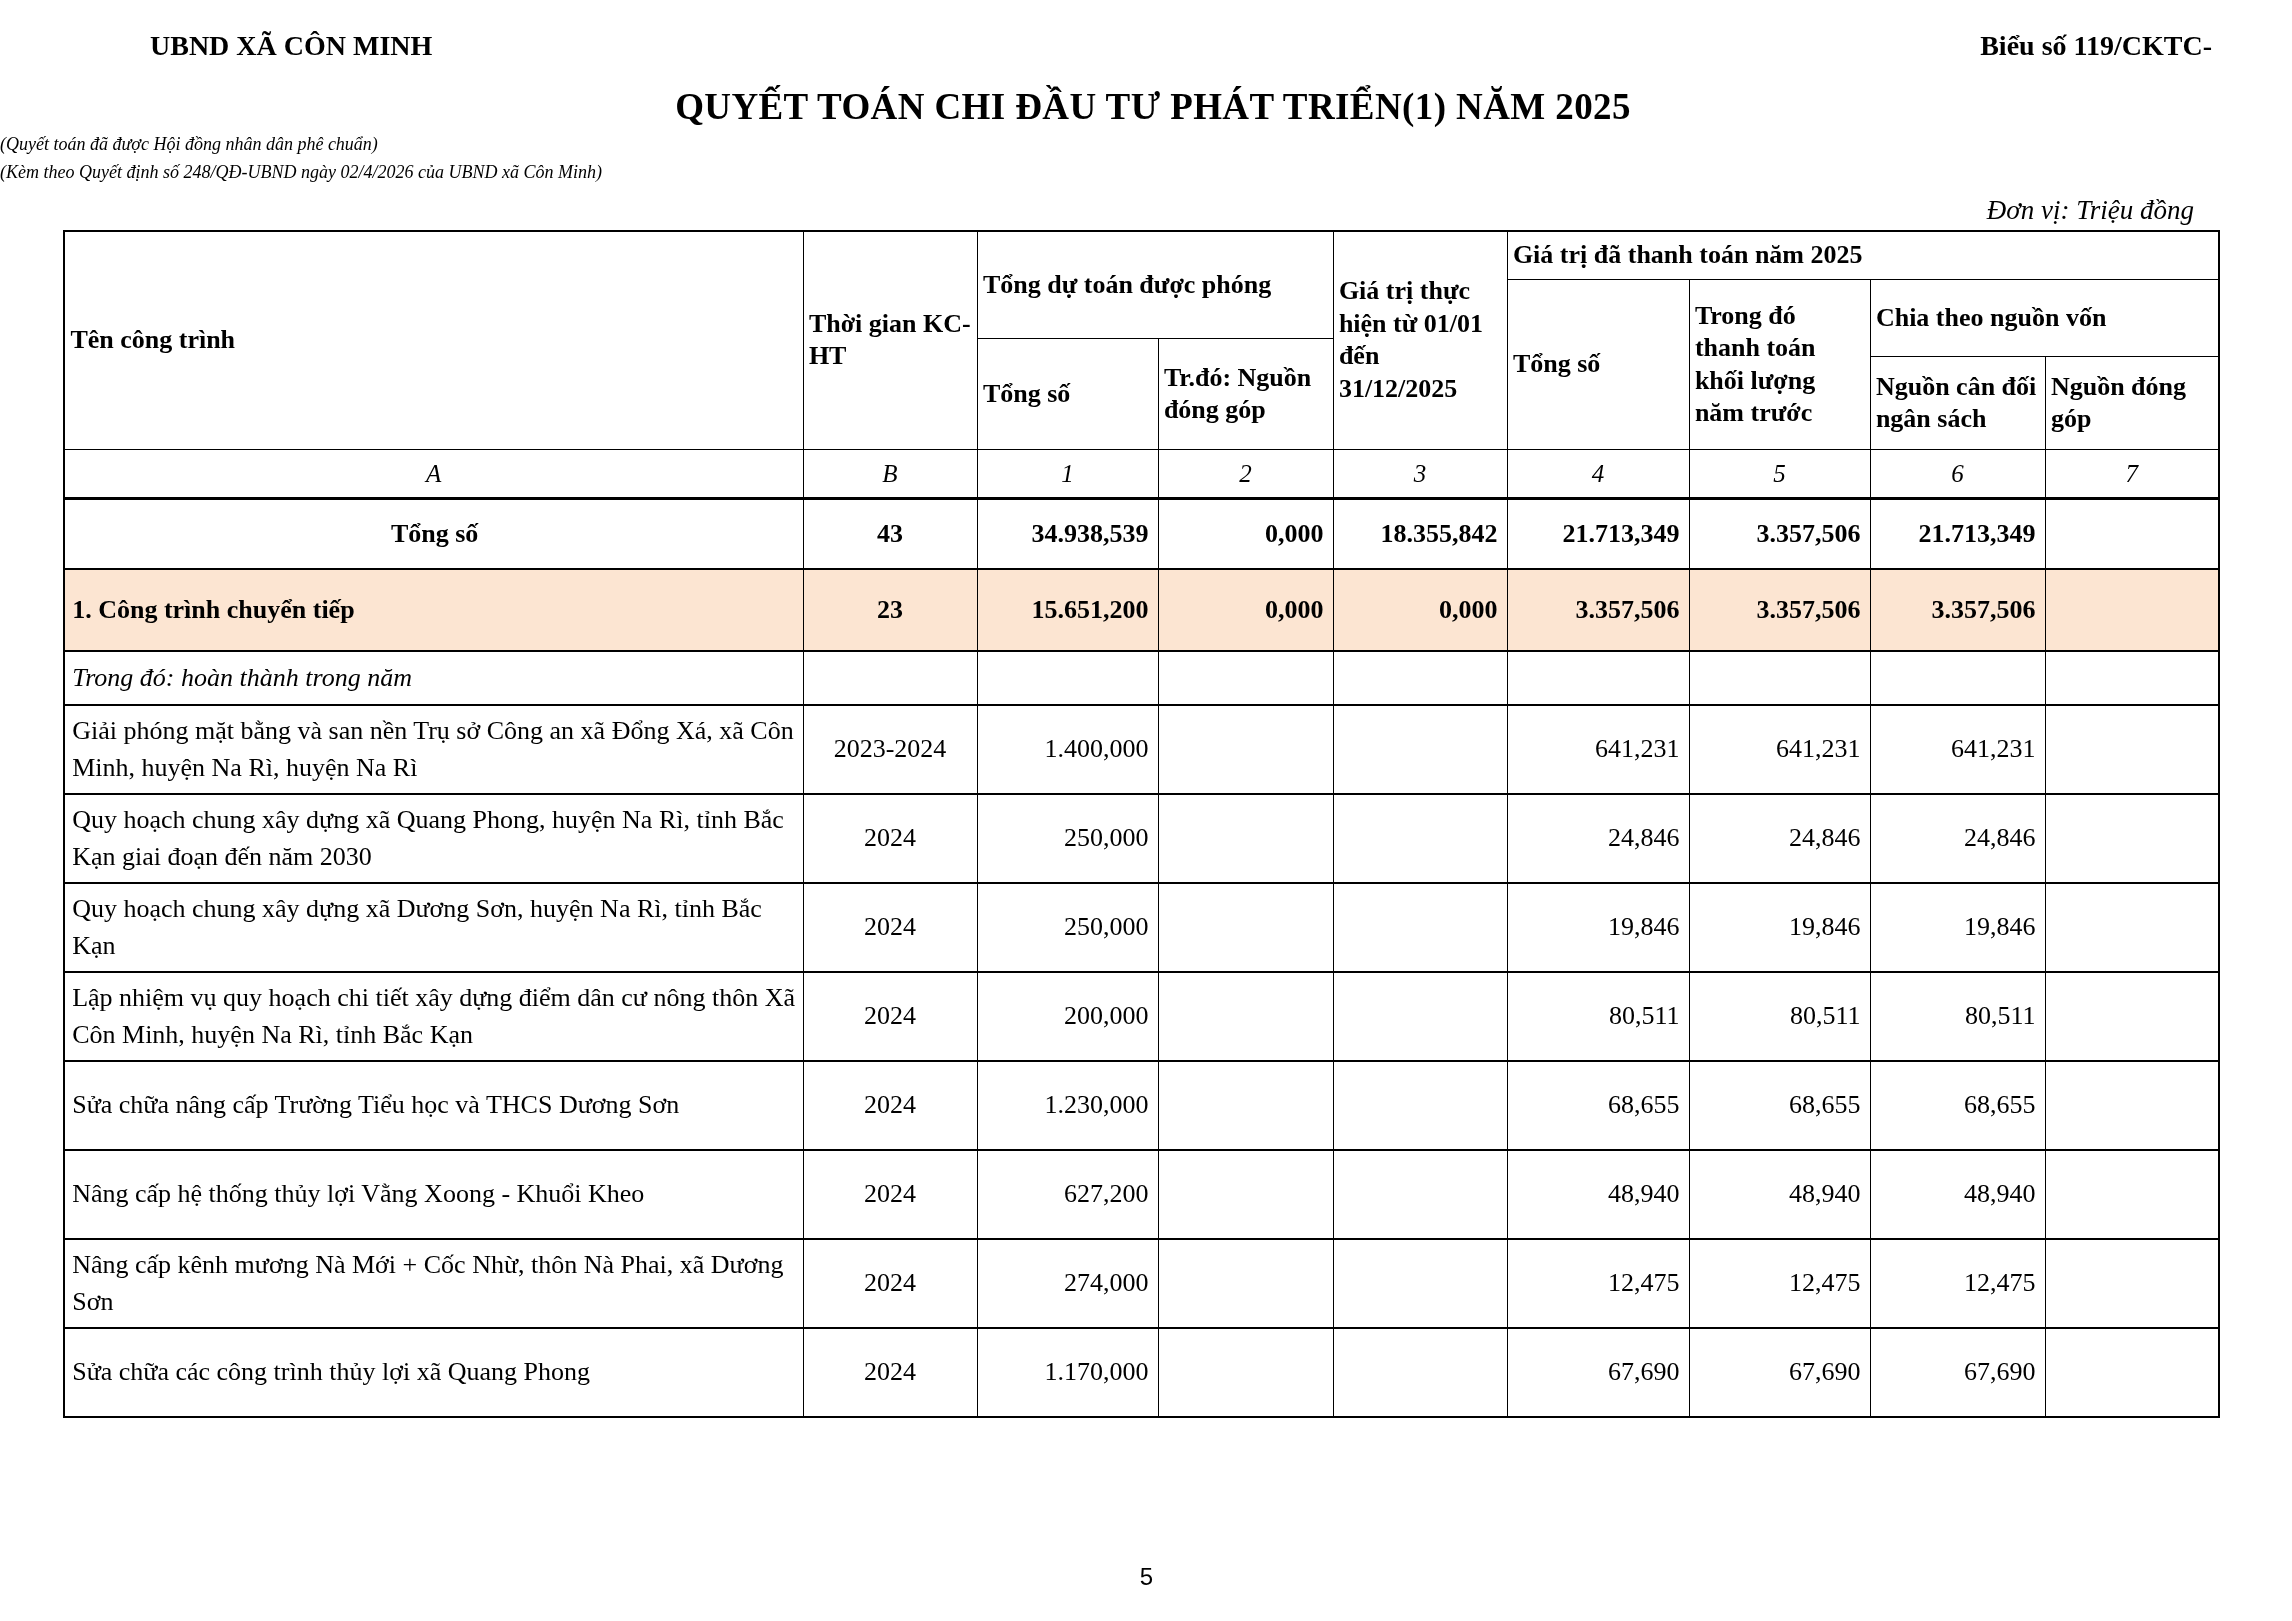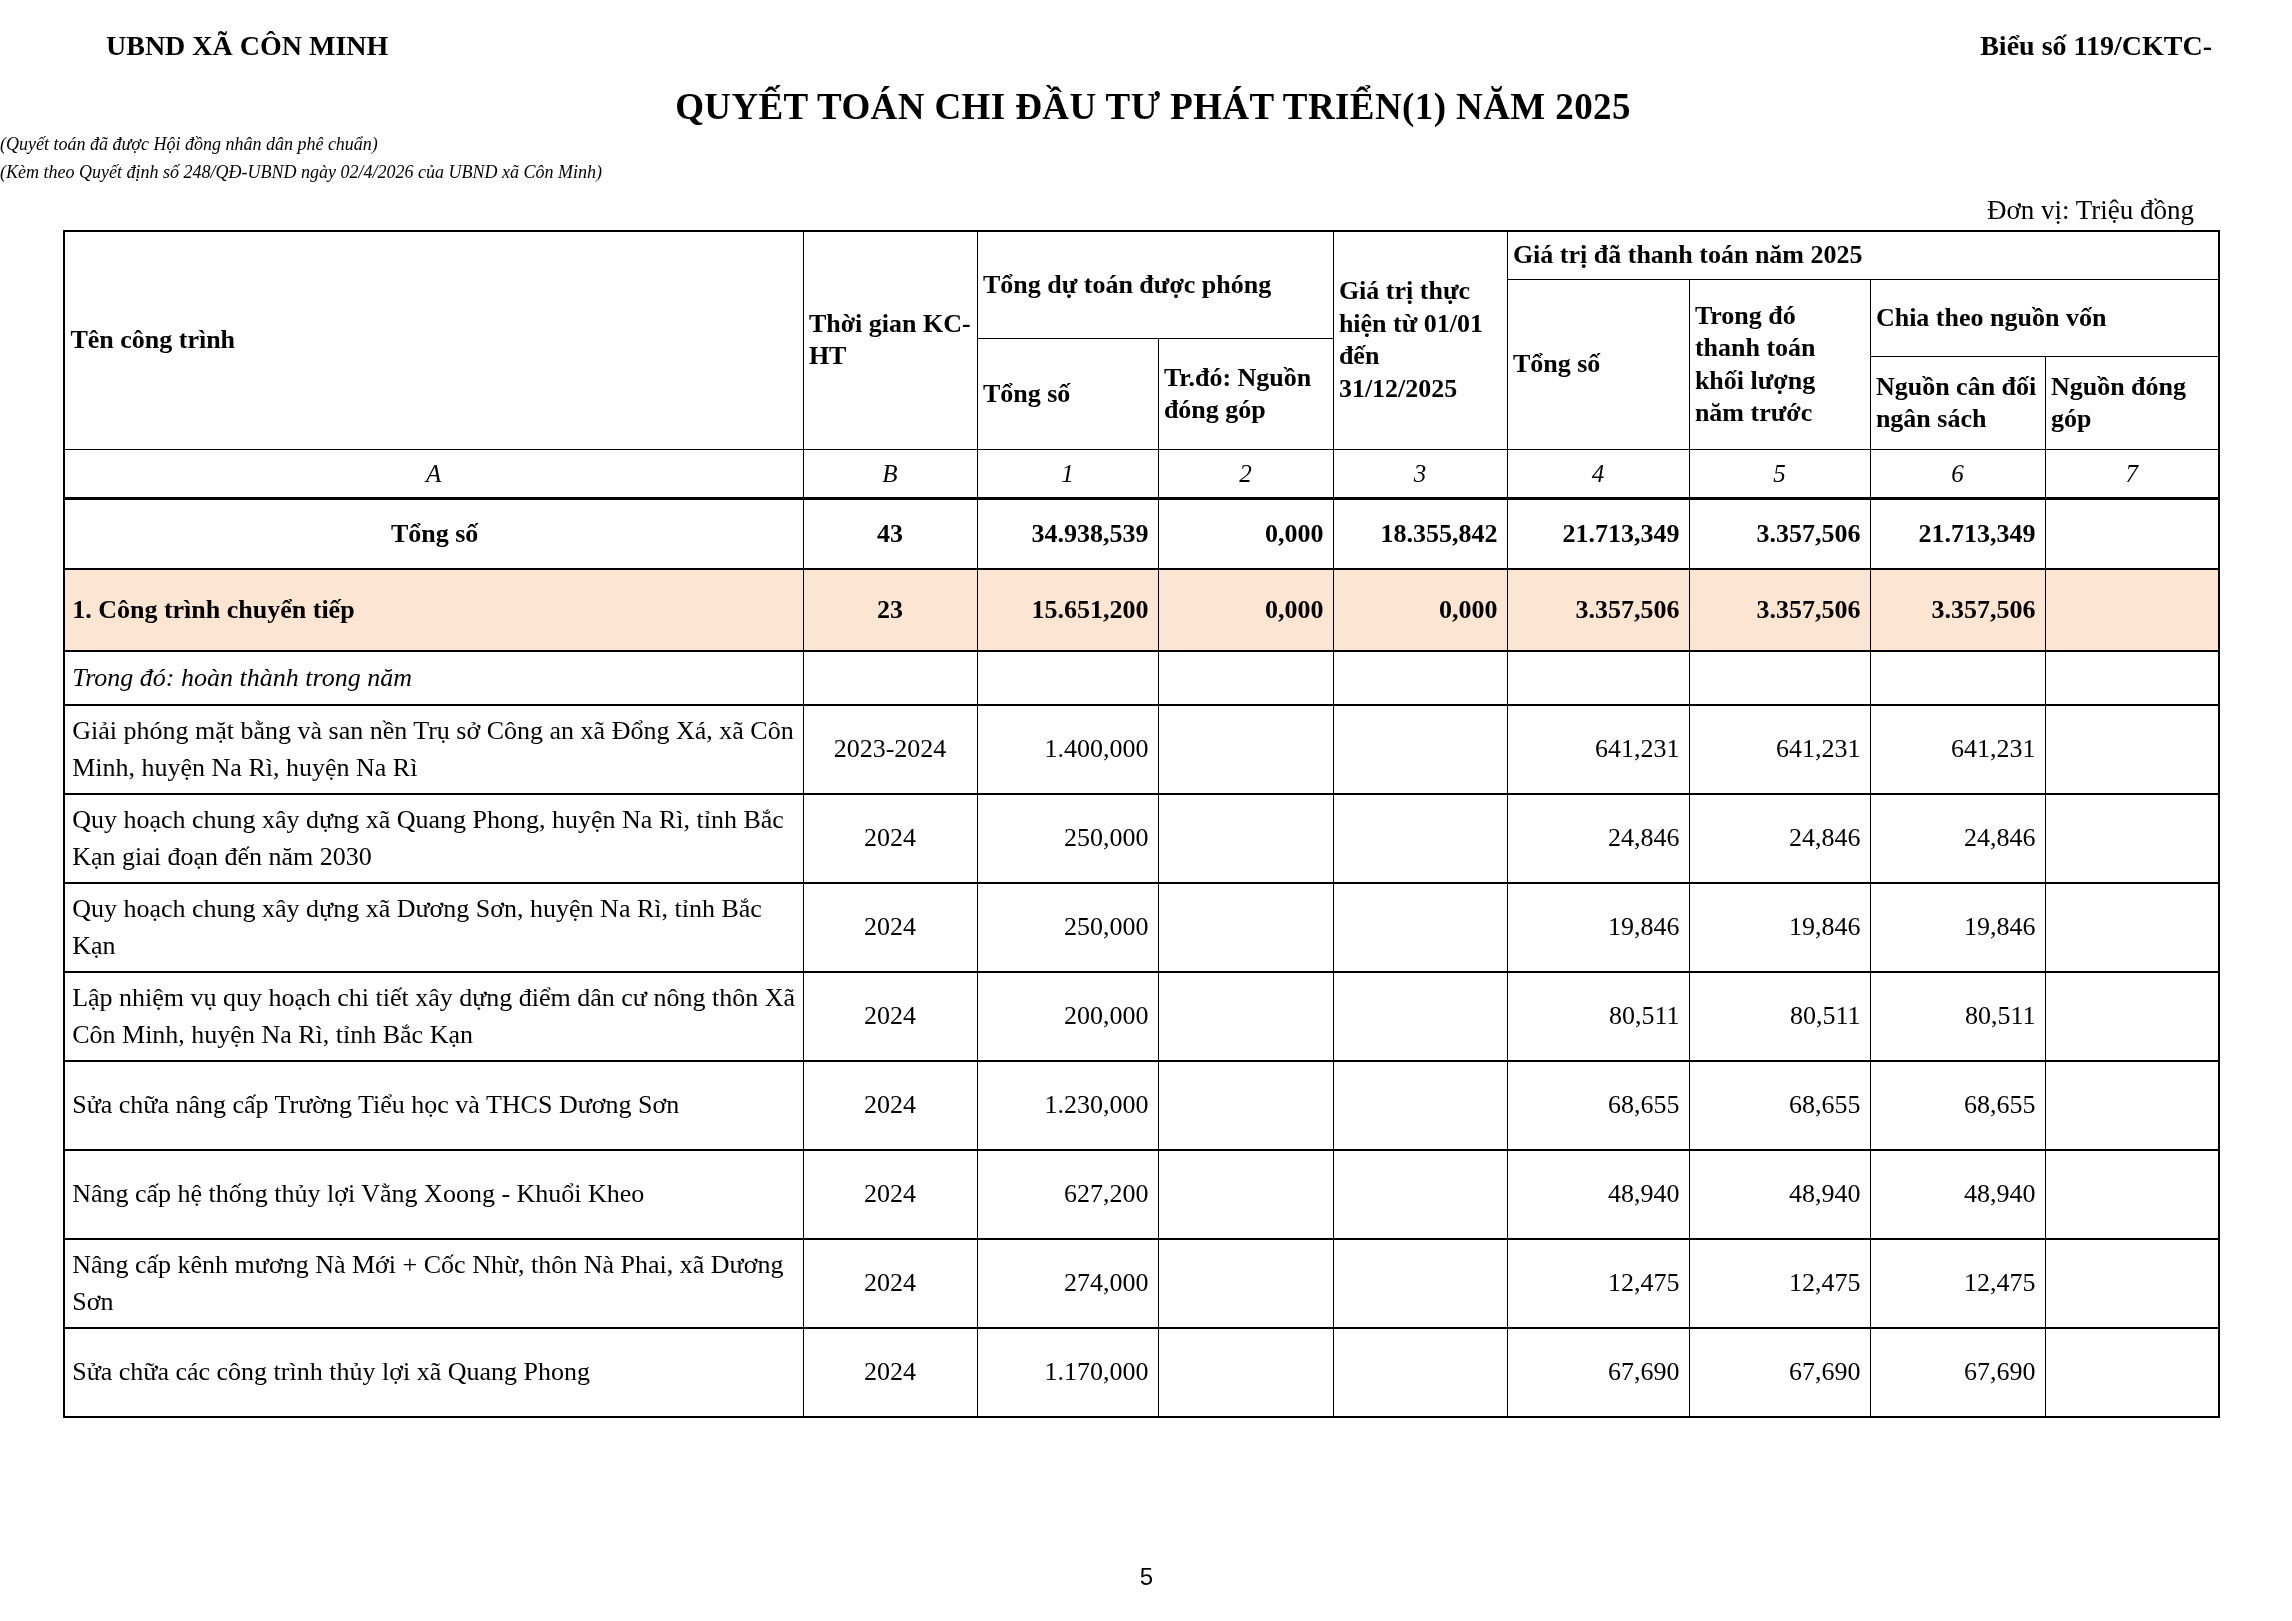--- a/index.html
+++ b/index.html
@@ -3,30 +3,30 @@
 <meta charset="utf-8">
 <style>
   html,body{margin:0;padding:0;}
   body{
     width:2293px;height:1621px;position:relative;background:#ffffff;
     font-family:"Liberation Serif","DejaVu Serif",serif;color:#000;
     overflow:hidden;
   }
   .topbar{
     display:flex;justify-content:space-between;align-items:flex-start;
-    padding:30px 81px 0 106px;font-size:28px;font-weight:bold;
+    padding:30px 81px 0 106px;font-size:28px;font-weight:bold;margin-left:44px;
   }
   .doc-title{
     text-align:center;font-size:37px;font-weight:bold;margin-top:23px;letter-spacing:0.4px;margin-left:13px;
   }
   .doc-sub{
     font-size:18px;font-style:italic;margin-top:6.3px;
   }
   .unit-note{
-    text-align:right;font-size:27px;margin:12.5px 99px 3.6px 0;
+    text-align:right;font-size:27px;font-style:italic;margin:12.5px 99px 3.6px 0;
   }
   table.main{
     border-collapse:collapse;table-layout:fixed;
     margin-left:63px;width:2153px;
   }
   table.main th, table.main td{
     border:1.8px solid #000;vertical-align:middle;
     font-size:26px;line-height:1.45;overflow:hidden;
   }
   table.main{border:2.7px solid #000;}

